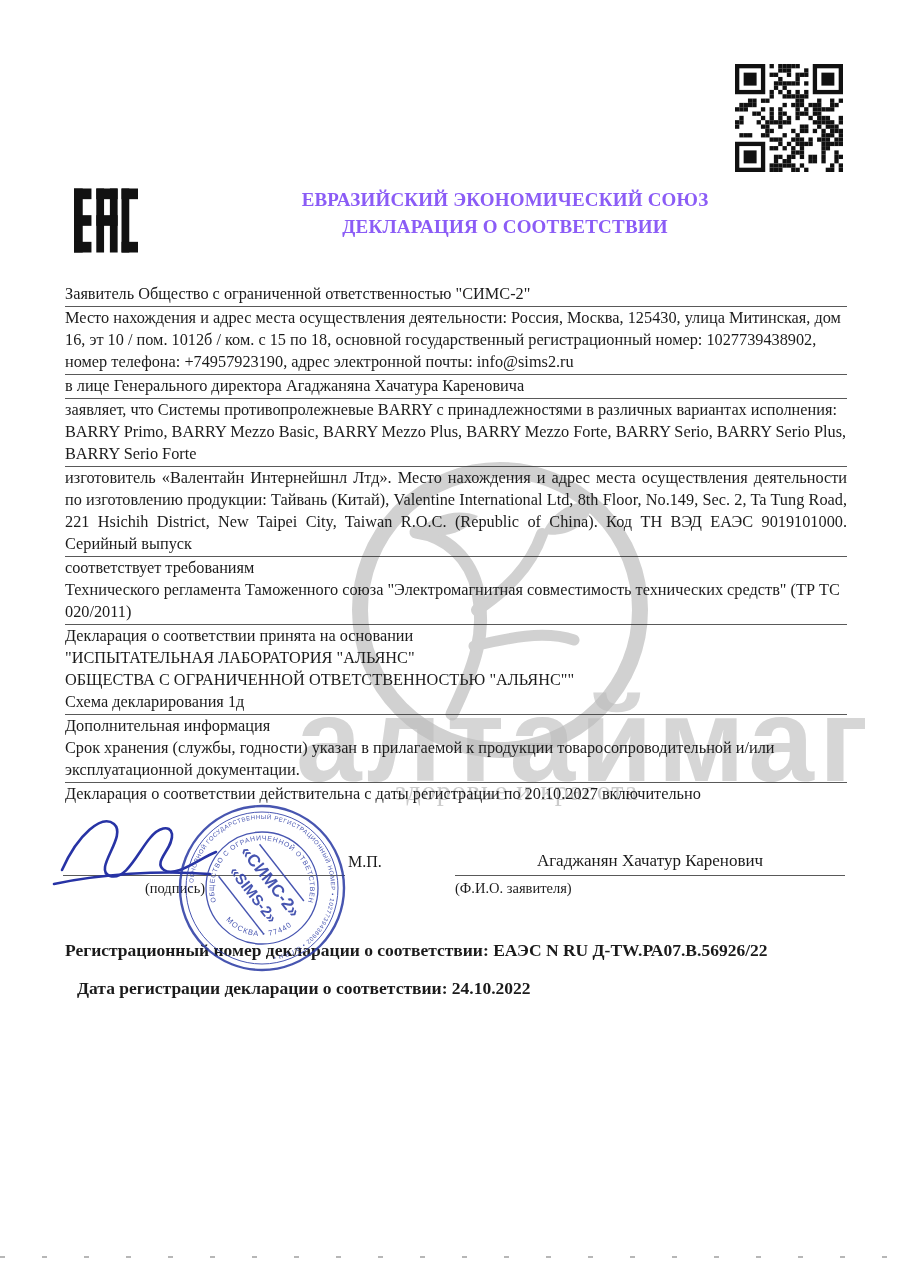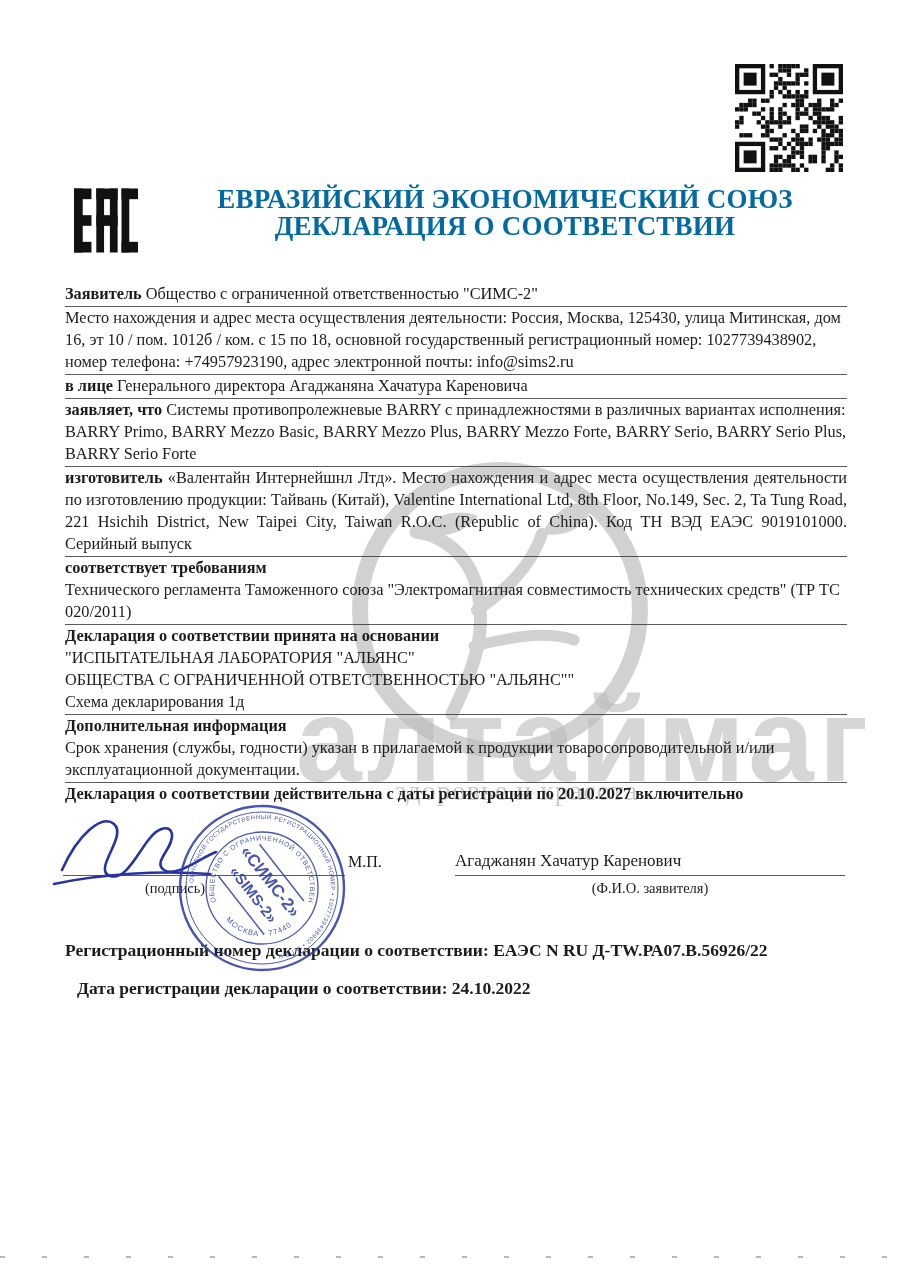--- a/index.html
+++ b/index.html
@@ -2,41 +2,41 @@
 <html lang="ru"><head>
 <meta charset="utf-8">
 <style>
   html,body{margin:0;padding:0;background:#ffffff;}
   .page{position:relative;width:900px;height:1272px;background:#ffffff;overflow:hidden;
         font-family:"Liberation Serif",serif;color:#1b1b1b;}
   
   .qr{position:absolute;left:735px;top:64px;width:108px;height:108px;}
   .eac{position:absolute;left:74px;top:187px;width:64px;height:67px;}
   .title{position:absolute;left:215px;top:186px;width:580px;text-align:center;
-         font-weight:bold;font-size:27px;line-height:27px;color:#0369a1;letter-spacing:.2px;}
+         font-weight:bold;font-size:19px;line-height:27px;color:#8b5cf6;letter-spacing:.2px;}
   
   .flow{position:absolute;left:65px;top:283px;width:782px;font-size:16.3px;line-height:22px;z-index:2;}
   .flow p{margin:0;}
   .rule{border-bottom:1.5px solid rgba(42,42,42,.78);padding-bottom:1px;}
-  .b{font-weight:bold;}
+  .b{font-weight:normal;}
   .just{text-align:justify;}
   
   .wm-emblem{position:absolute;left:330px;top:442px;width:340px;height:340px;z-index:1;opacity:.8;}
   .wm-word{position:absolute;left:296px;top:672px;z-index:1;font-family:"Liberation Sans",sans-serif;
            font-weight:bold;font-size:118px;letter-spacing:5px;color:#bcbcbc;opacity:.6;white-space:nowrap;}
   .wm-tag{position:absolute;left:395px;top:775px;z-index:1;font-family:Liberation Serif, serif;
           font-size:28px;letter-spacing:1px;color:#c6c6c6;opacity:.9;white-space:nowrap;}
   
   .sig-svg{position:absolute;left:50px;top:804px;width:210px;height:95px;z-index:3;}
   .sign-line{position:absolute;left:63px;top:874px;width:282px;z-index:2;}
   .sign-cap{position:absolute;left:100px;top:880px;width:150px;text-align:center;font-size:14.5px;z-index:2;}
   .mp{position:absolute;left:348px;top:853px;font-size:16px;z-index:2;}
-  .fio-name{position:absolute;left:455px;top:851px;width:390px;text-align:left;font-size:17px;z-index:2;}
+  .fio-name{position:absolute;left:455px;top:851px;width:390px;text-align:center;font-size:17px;z-index:2;}
   .fio-line{position:absolute;left:455px;top:874px;width:390px;z-index:2;}
-  .fio-cap{position:absolute;left:455px;top:880px;width:390px;text-align:center;font-size:14.5px;z-index:2;}
+  .fio-cap{position:absolute;left:455px;top:880px;width:390px;font-size:14.5px;z-index:2;}
   .stamp{position:absolute;left:176px;top:802px;width:172px;height:172px;z-index:4;opacity:.88;}
   
   .reg1{position:absolute;left:65px;top:940px;width:800px;font-weight:bold;font-size:17.5px;z-index:2;}
   .reg2{position:absolute;left:65px;top:978px;width:800px;font-weight:bold;font-size:17.5px;z-index:2;margin-left:12px;}
   
   .scanline{position:absolute;left:0;top:1256px;width:900px;height:2px;
     background:repeating-linear-gradient(90deg,rgba(95,95,95,.45) 0 5px,transparent 5px 42px);}
 </style>
 </head>
 <body>

